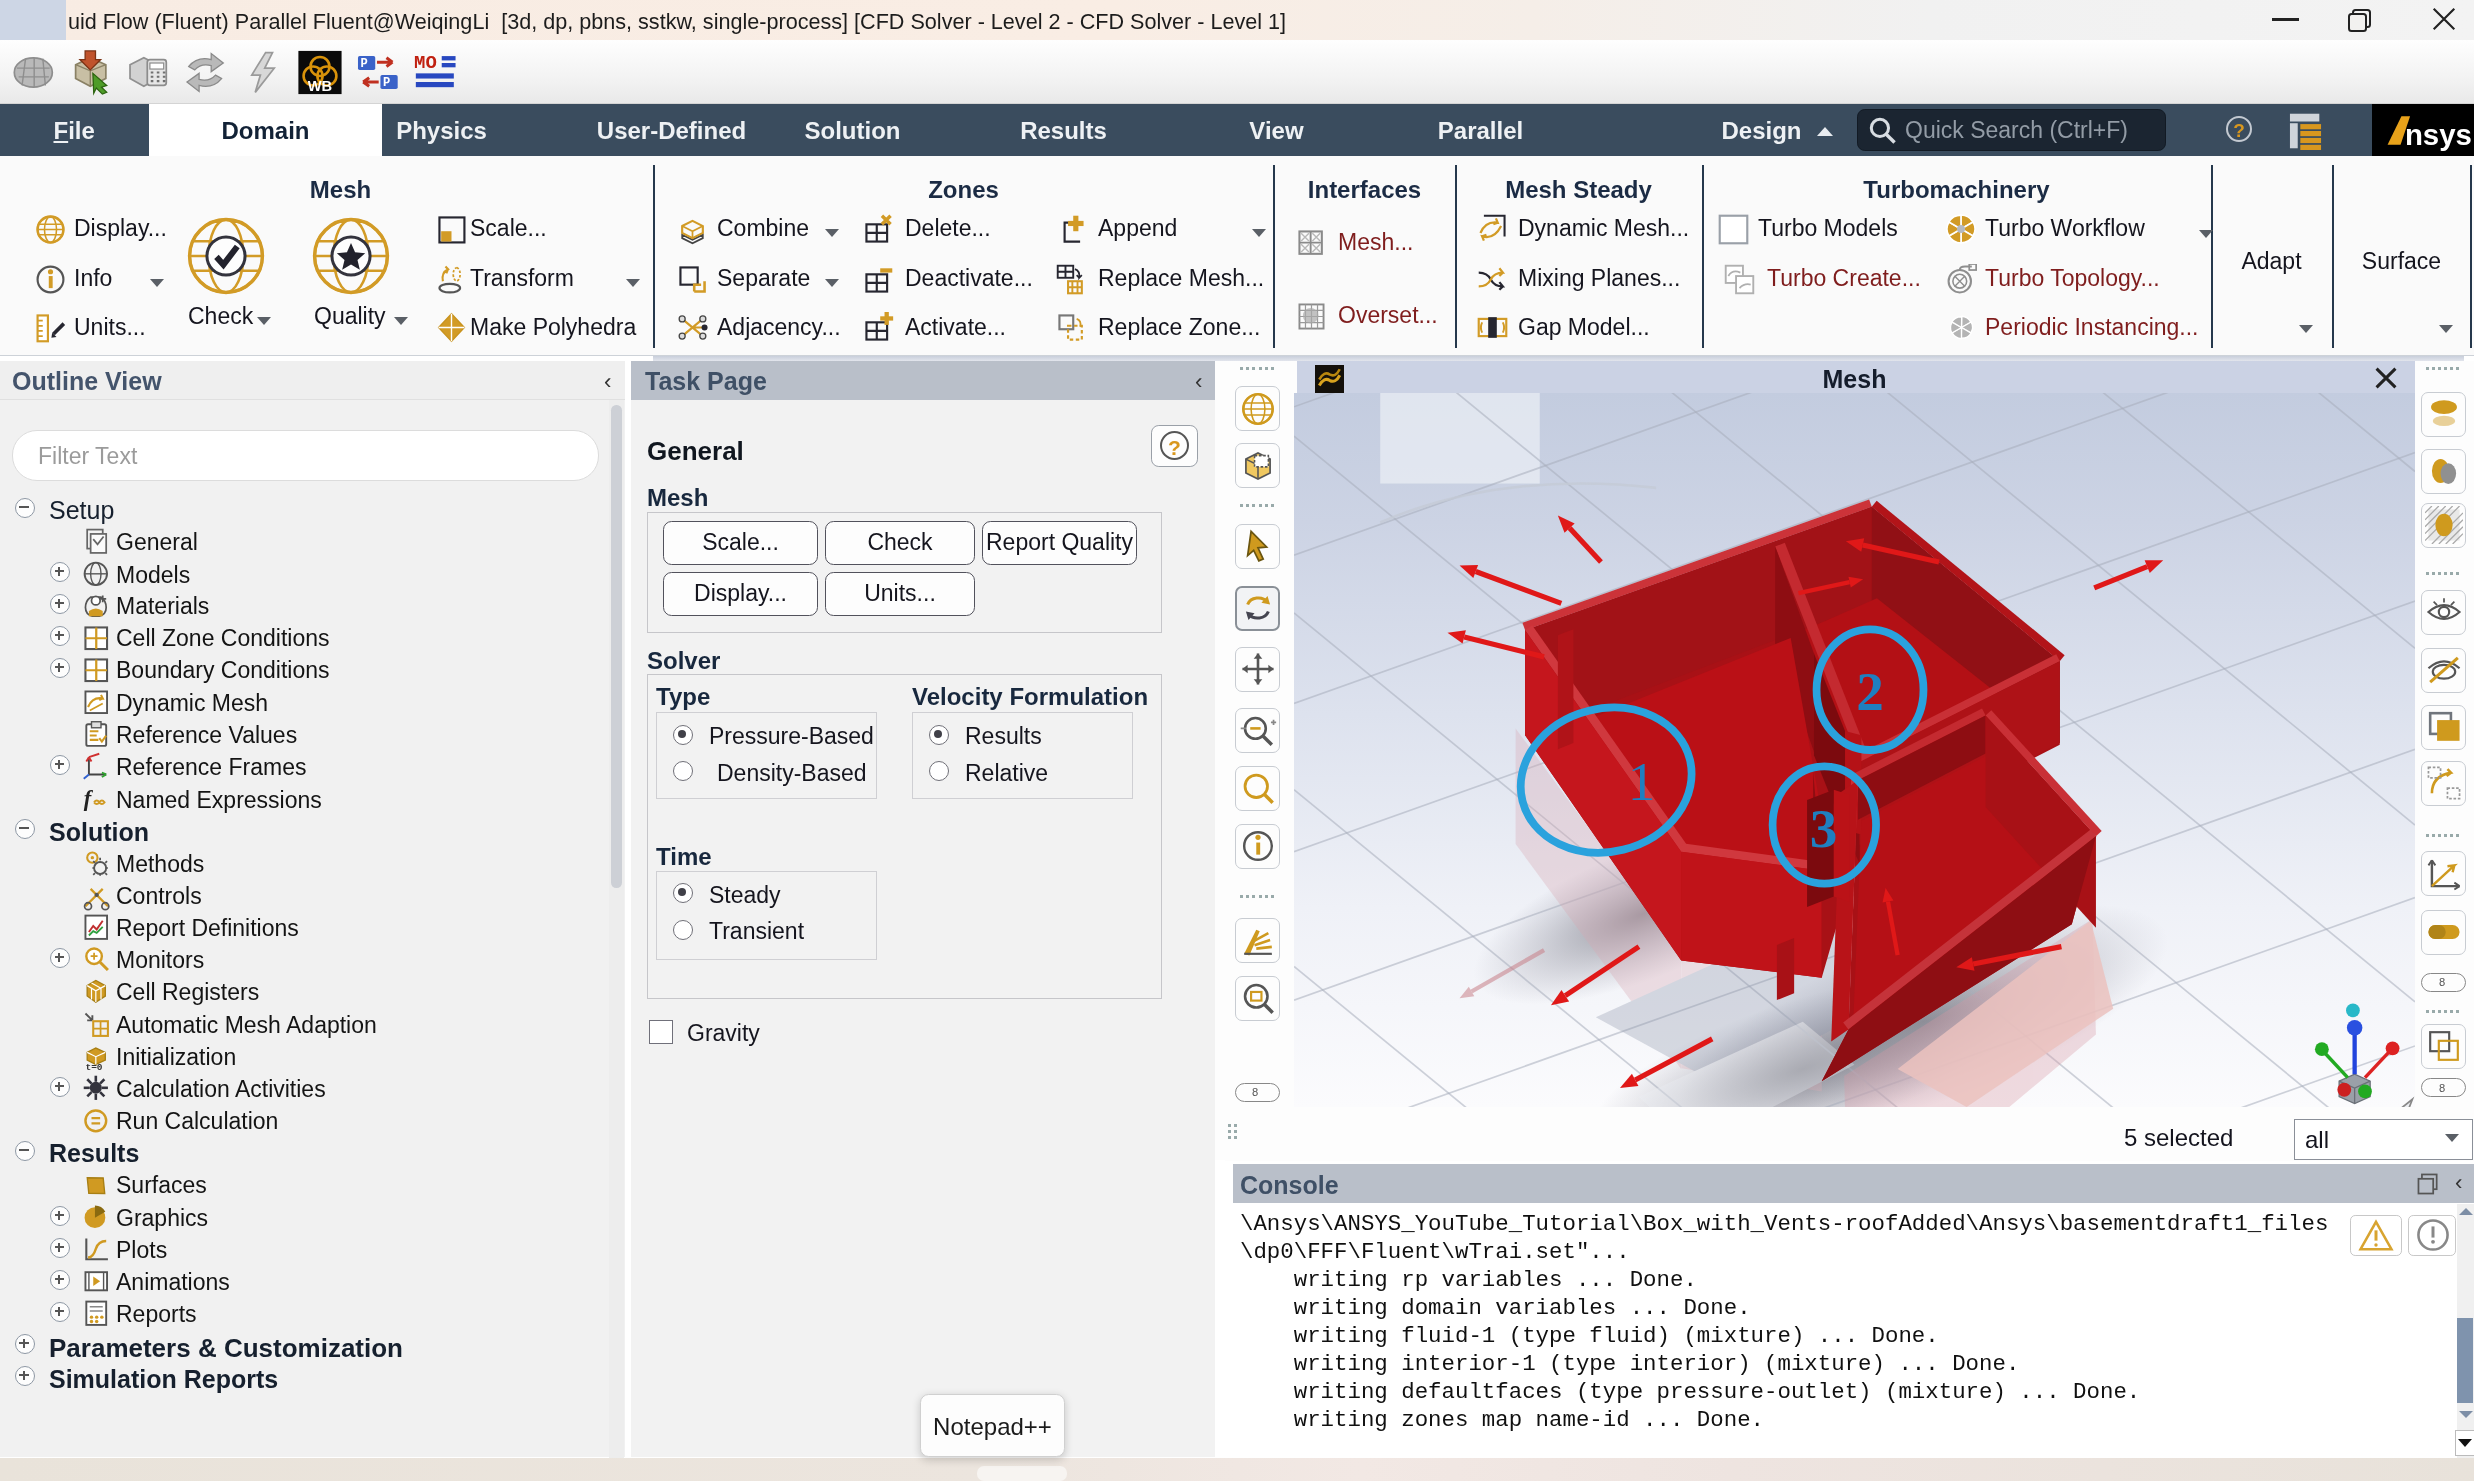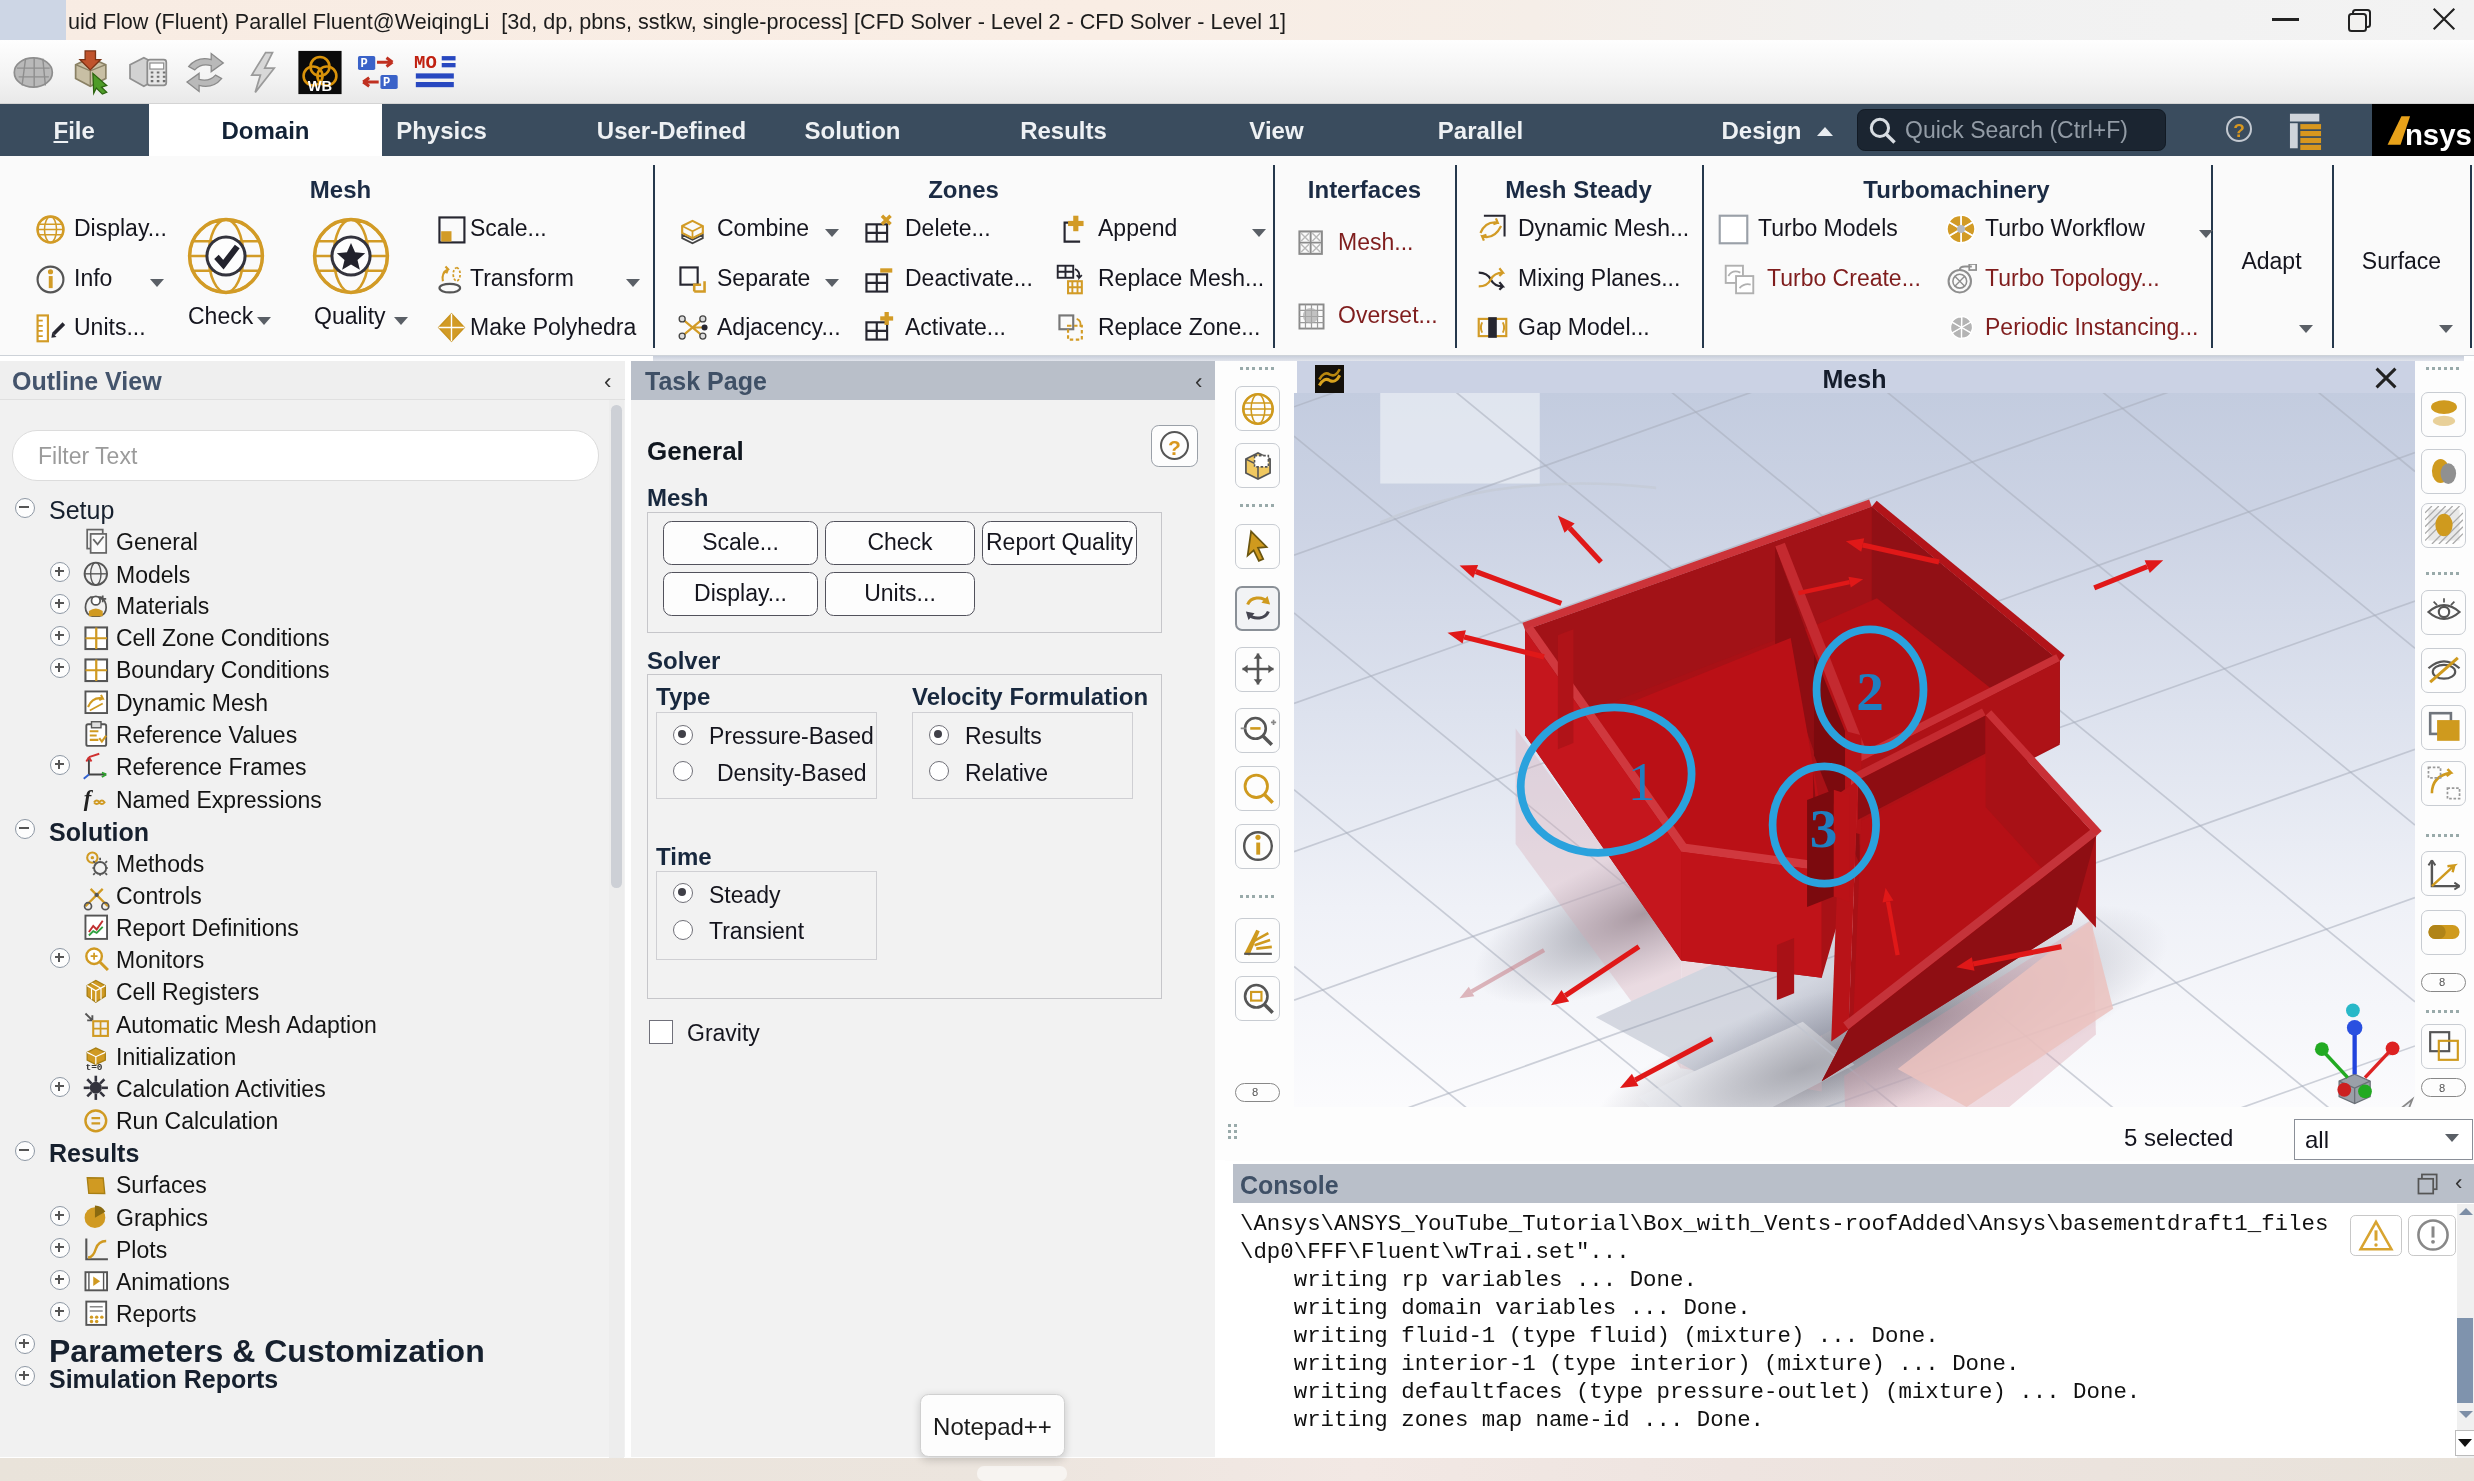--- a/index.html
+++ b/index.html
@@ -477,21 +477,21 @@
     <rect x="5" y="3" width="23" height="27" fill="#fff" stroke="#555" stroke-width="2.2"></rect>
     <path d="M9 9 h15 M9 14 h15" stroke="#888" stroke-width="1.8"></path>
     <circle cx="11" cy="21" r="2" fill="#d09a22"></circle>
     <circle cx="17" cy="21" r="2" fill="#d09a22"></circle>
     <circle cx="23" cy="21" r="2" fill="#d09a22"></circle>
     <circle cx="11" cy="26" r="2" fill="#d09a22"></circle>
     <circle cx="17" cy="26" r="2" fill="#d09a22"></circle>
   </svg>
 <div class="treerow" style="left:116px;top:1301px;">Reports</div>
 <div class="expander plus" style="left:14.7px;top:1334px;"></div>
-<div class="treerow" style="left:49px;top:1333px;font-weight:bold;font-size:32px;color:#16202e;">Parameters &amp; Customization</div>
+<div class="treerow" style="left:49px;top:1333px;font-weight:bold;font-size:26px;color:#16202e;">Parameters &amp; Customization</div>
 <div class="expander plus" style="left:14.7px;top:1366px;"></div>
 <div class="treerow" style="left:49px;top:1365px;font-weight:bold;font-size:25px;color:#16202e;">Simulation Reports</div>
 
 <div class="abs" style="left:631px;top:361px;width:584px;height:1096px;background:#f2f2f2;"></div>
 <div class="abs" style="left:631px;top:361px;width:584px;height:39px;background:#b9bfc9;"></div>
 <div class="abs" style="left:645px;top:367px;font-size:25px;font-weight:bold;color:#3f5066;">Task Page</div>
 <div class="abs" style="left:1195px;top:369px;font-size:22.4px;color:#333;">‹</div>
 <div class="abs" style="left:647px;top:436px;font-size:26px;font-weight:bold;color:#10161f;">General</div>
 <div class="abs" style="left:1151px;top:425px;width:47px;height:42px;border:1.7px solid #9aa0a8;border-radius:7.8px;background:#fdfdfd;"></div>
 <div class="abs" style="left:1151px;top:431px;width:47px;text-align:center;"><span style="display:inline-block;width:29px;height:29px;border:2.2px solid #555;border-radius:50%;color:#d8971e;font-weight:bold;font-size:21px;line-height:29px;">?</span></div>

